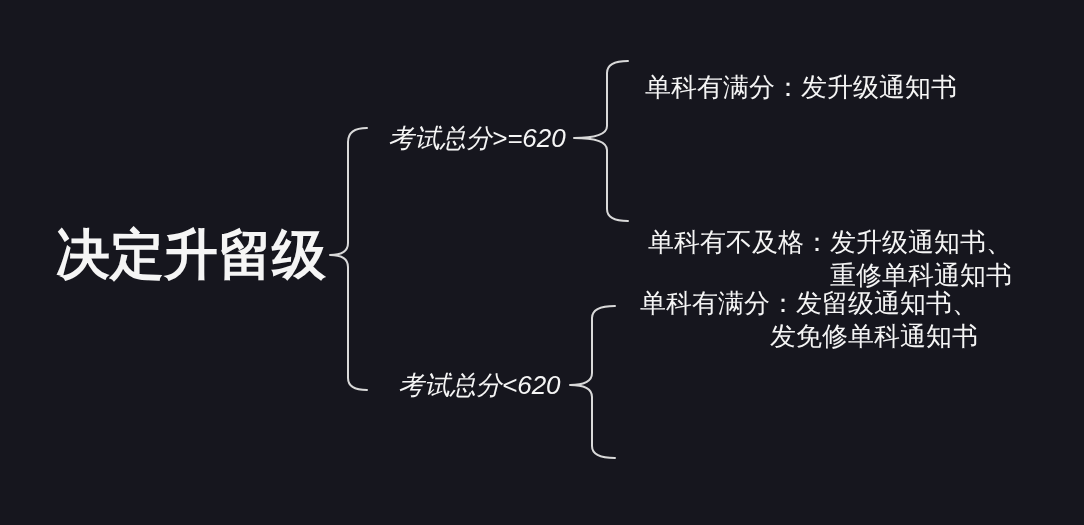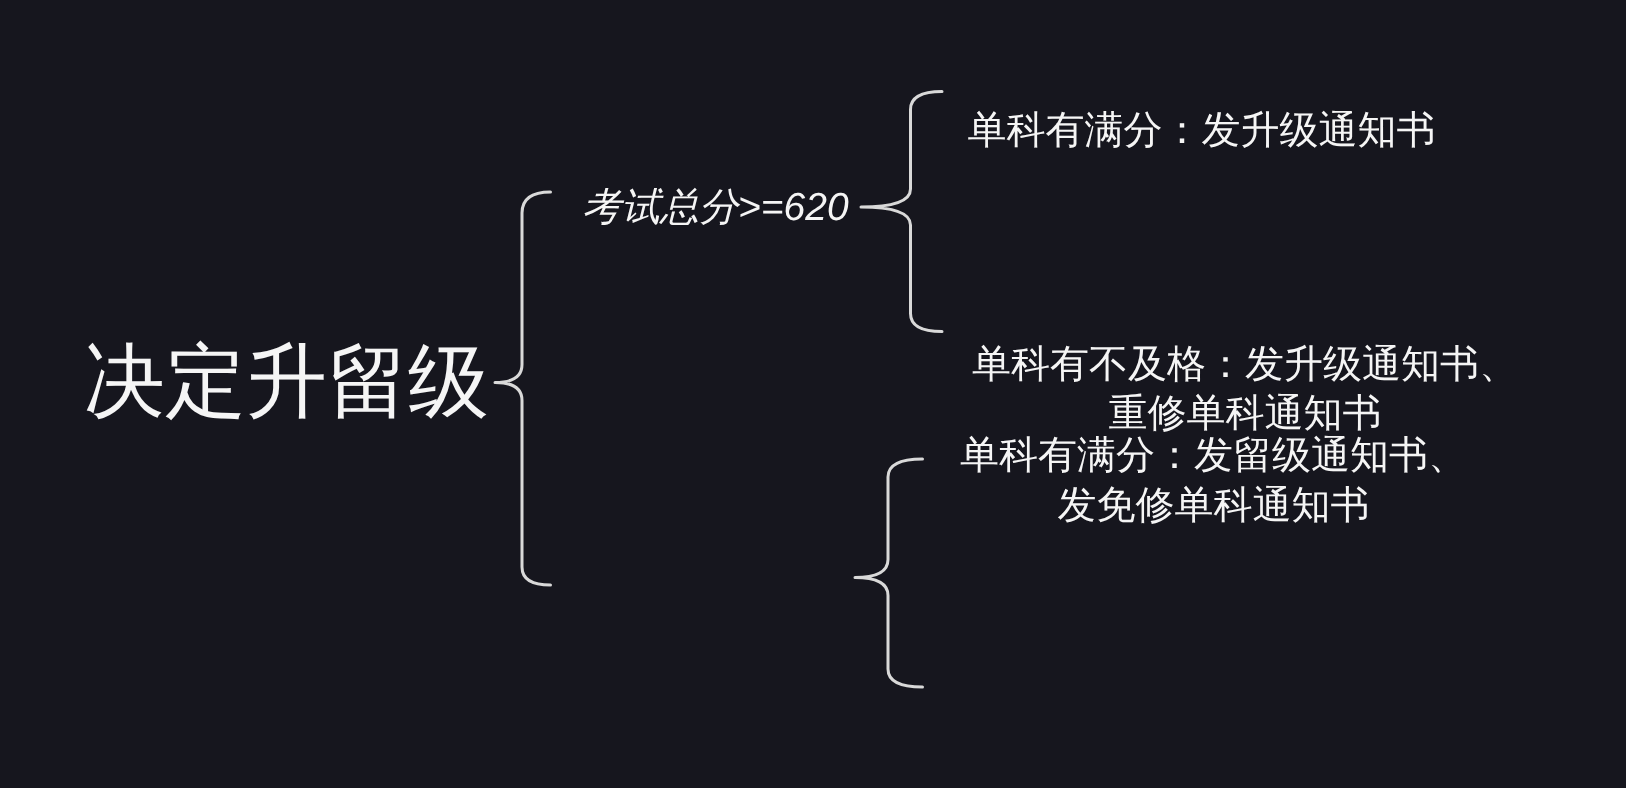--- a/index.html
+++ b/index.html
@@ -34,36 +34,36 @@
     position: absolute;
     transform: translateY(-50%);
     color: #f5f5f5;
     white-space: pre-line;
     cursor: default;
   }
   .topic-root {
     left: 56px;
     top: 255px;
     font-size: 54px;
-    font-weight: 400;
+    font-weight: 700;
     white-space: nowrap;
     letter-spacing: 0px;
   }
   .topic-branch {
     font-size: 26px;
     line-height: 33px;
     white-space: nowrap;
     font-style: italic;
   }
   .topic-branch-1 { left: 388px; top: 138px; }
   .topic-branch-2 { left: 398px; top: 385px; }
   .topic-leaf {
     font-size: 26px;
     line-height: 33px;
-    text-align: center;
+    text-align: right;
   }
   .topic-leaf-1 { left: 645px; top: 87px; }
   .topic-leaf-2 { left: 648px; top: 223px; margin-top: 36px; }
   .topic-leaf-3 { left: 640px; top: 320px; }
   .topic-leaf-4 { left: 645px; top: 458px; }
 </style>
 </head>
 <body>
 
 <div class="canvas">
@@ -71,20 +71,21 @@
   <svg class="braces" viewBox="0 0 1084 525" xmlns="http://www.w3.org/2000/svg">
     <path d="M 367,128 Q 348,128 348,142 L 348,243 Q 348,255 330,255 Q 348,255 348,267 L 348,378 Q 348,390 367,390"></path>
     <path d="M 628,61 Q 607,61 607,73 L 607,126 Q 607,138 574,138 Q 607,138 607,150 L 607,209 Q 607,221 628,221"></path>
     <path d="M 615,306 Q 592,306 592,318 L 592,373 Q 592,385 570,385 Q 592,385 592,397 L 592,446 Q 592,458 615,458"></path>
   </svg>
 
   <div class="topic topic-root">决定升留级</div>
 
   <div class="topic topic-branch topic-branch-1">考试总分&gt;=620</div>
 
+  <div class="topic topic-branch topic-branch-2">考试总分&lt;620</div>
 
   <div class="topic topic-leaf topic-leaf-1">单科有满分：发升级通知书</div>
 
   <div class="topic topic-leaf topic-leaf-2">单科有不及格：发升级通知书、
 重修单科通知书</div>
 
   <div class="topic topic-leaf topic-leaf-3">单科有满分：发留级通知书、
 发免修单科通知书</div>
 
 

